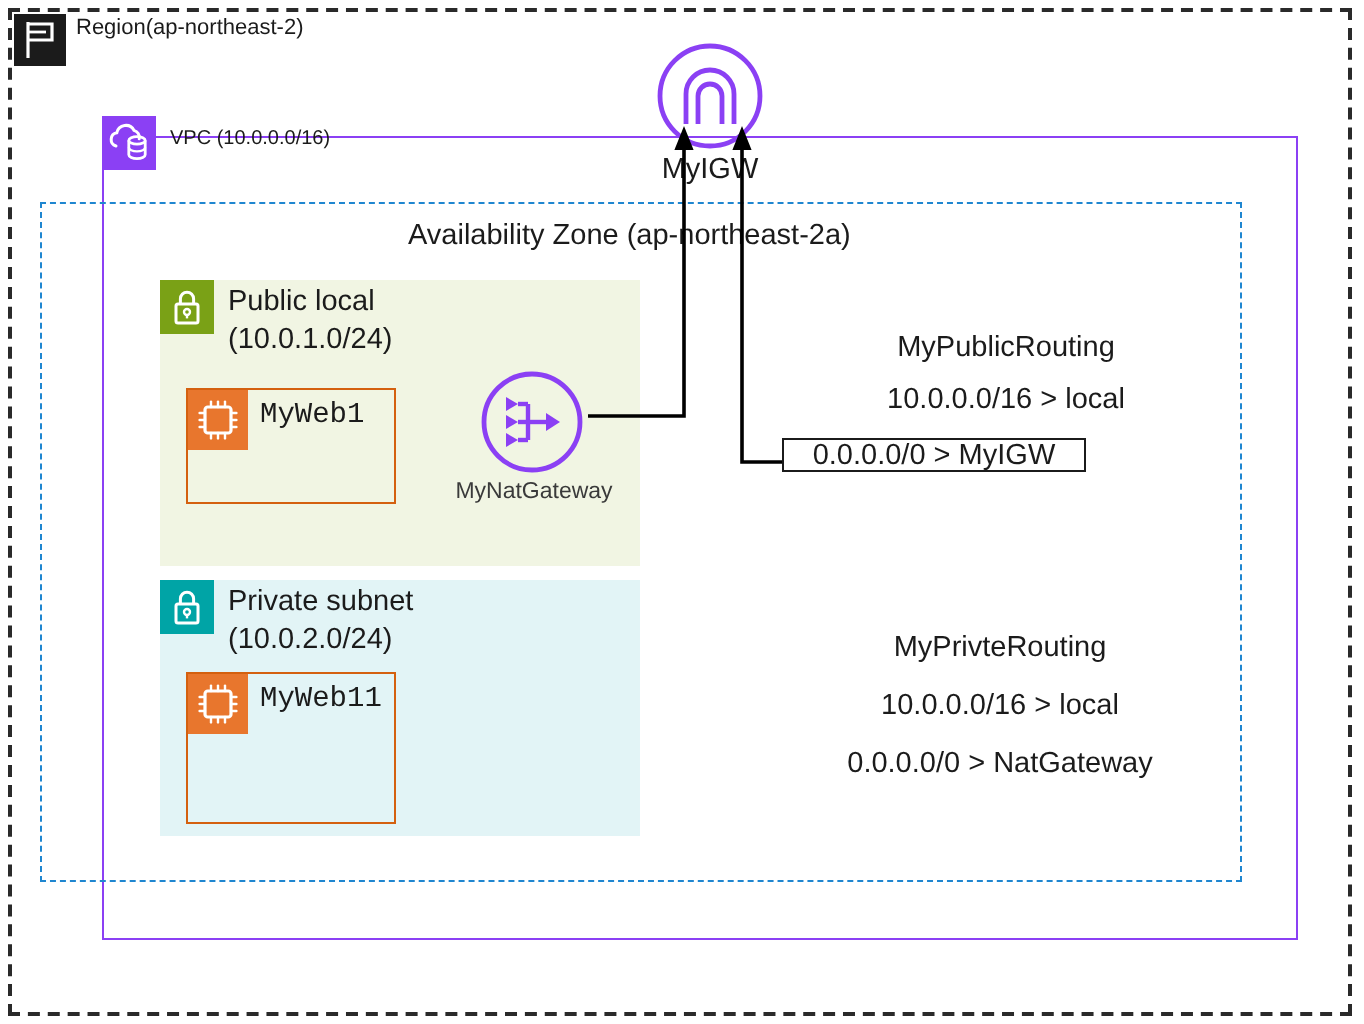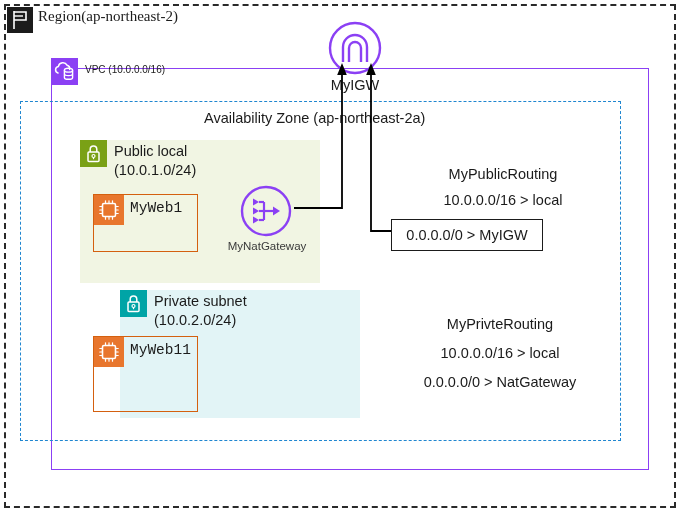--- a/index.html
+++ b/index.html
@@ -37,24 +37,23 @@
     width: 26px;
     height: 26px;
     background: #1b1b1b;
     box-sizing: border-box;
   }
   .region-icon svg { display: block; }
   .region-label {
     position: absolute;
     left: 38px;
     top: 8px;
-    font-size: 15px;
-    color: #1b1b1b;
-    white-space: nowrap;
-    font-family: Liberation Serif, serif;
+    font-size: 11px;
+    color: #1b1b1b;
+    white-space: nowrap;
   }
 
   
   .vpc-box {
     position: absolute;
     left: 51px;
     top: 68px;
     width: 598px;
     height: 402px;
     border: 1.6px solid #8b40f4;
@@ -96,21 +95,21 @@
     color: #1b1b1b;
     white-space: nowrap;
   }
 
   
   .subnet {
     position: absolute;
     box-sizing: border-box;
   }
   .subnet.public  { left: 80px; top: 140px; width: 240px; height: 143px; background: #f1f5e3; }
-  .subnet.private { left: 80px; top: 290px; width: 240px; height: 128px; background: #e2f4f6; margin-left: 40px; }
+  .subnet.private { left: 80px; top: 290px; width: 240px; height: 128px; background: #e2f4f6; }
 
   .subnet-icon {
     position: absolute;
     left: 0px;
     top: 0px;
     width: 27px;
     height: 27px;
   }
   .subnet-icon svg { display: block; }
   .icon-green { background: #7aa116; }
@@ -212,21 +211,21 @@
     white-space: nowrap;
     text-align: center;
   }
   .pub-title { left: 392px; top: 166px; width: 222px; }
   .pub-local { left: 392px; top: 192px; width: 222px; }
   .route-boxed {
     position: absolute;
     left: 391px;
     top: 219px;
     width: 152px;
-    height: 32px;
+    height: 17px;
     border: 1.6px solid #1b1b1b;
     box-sizing: border-box;
     display: flex;
     align-items: center;
     justify-content: center;
     font-size: 14.5px;
     color: #1b1b1b;
     background: #ffffff;
     white-space: nowrap;
   }

